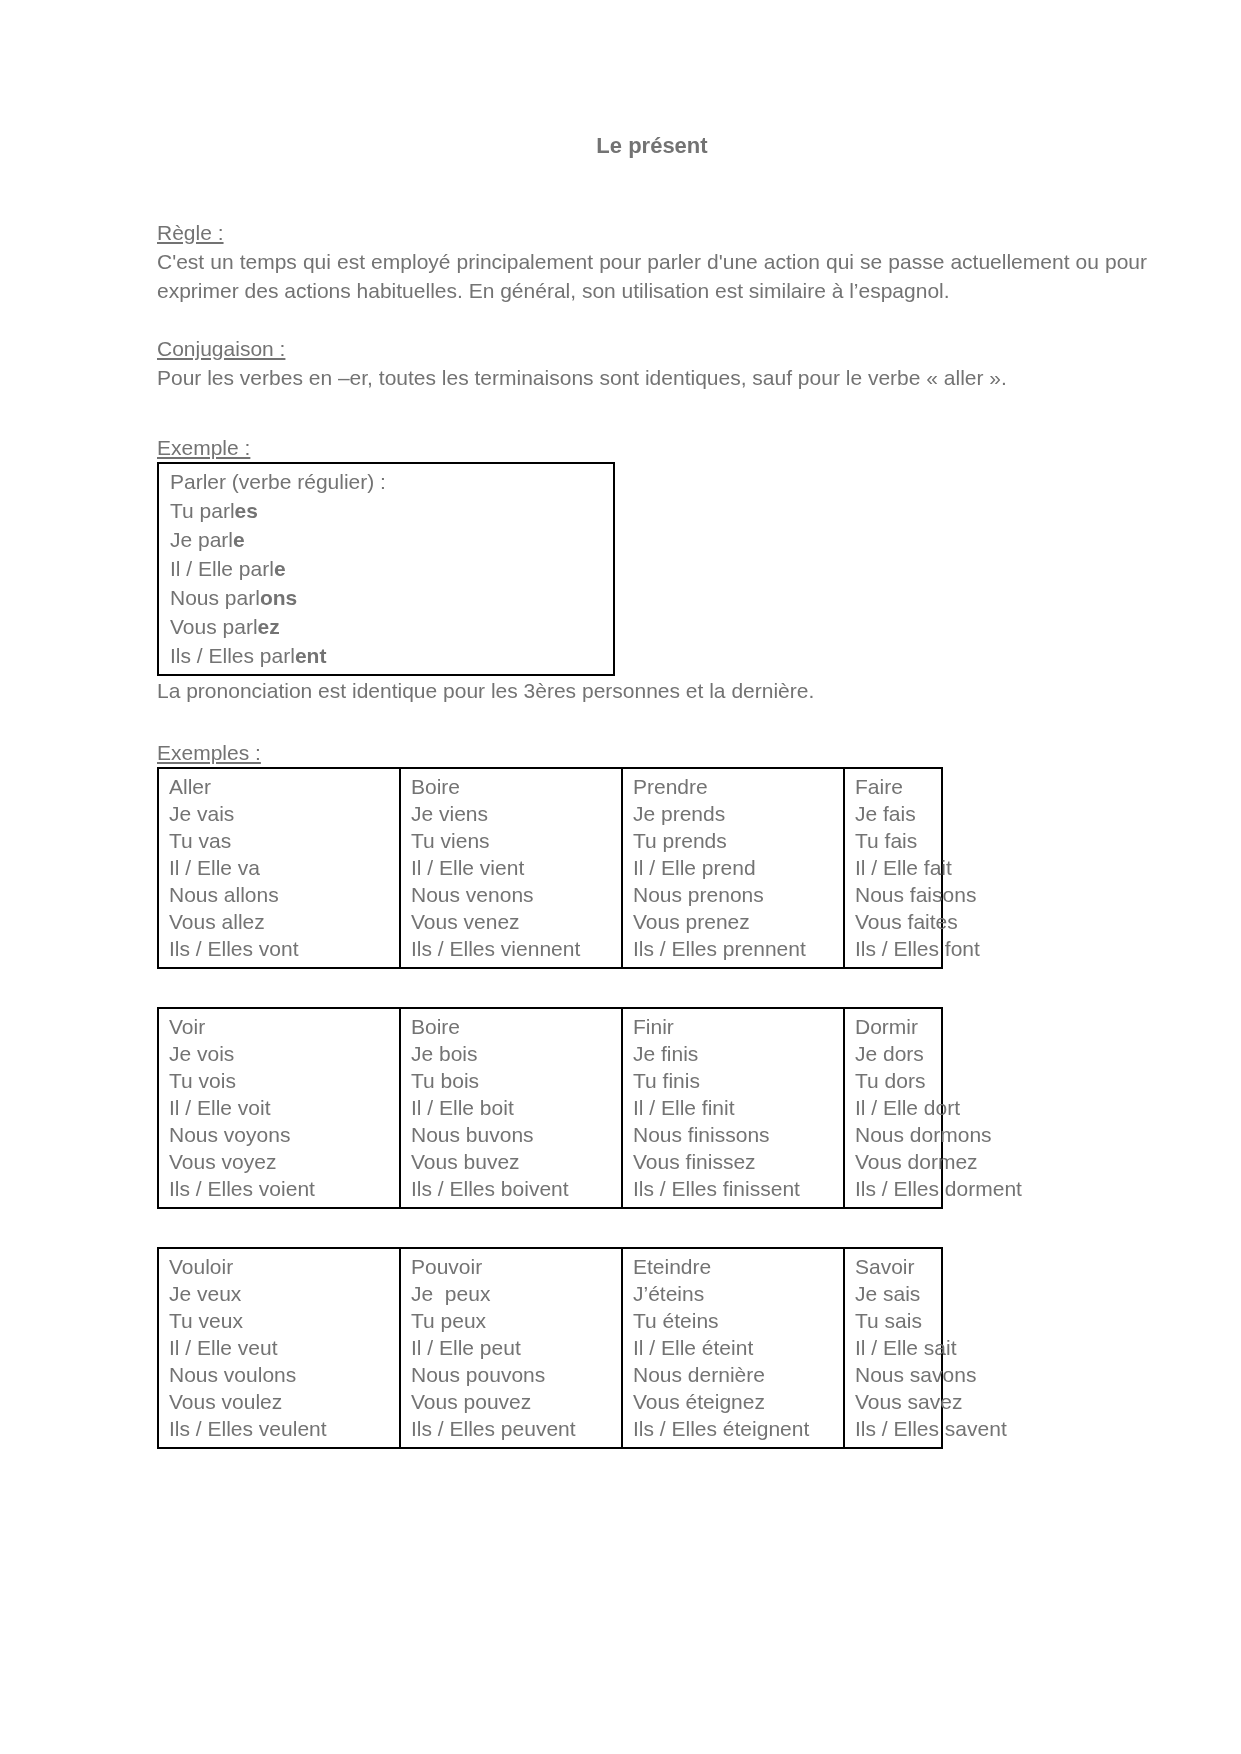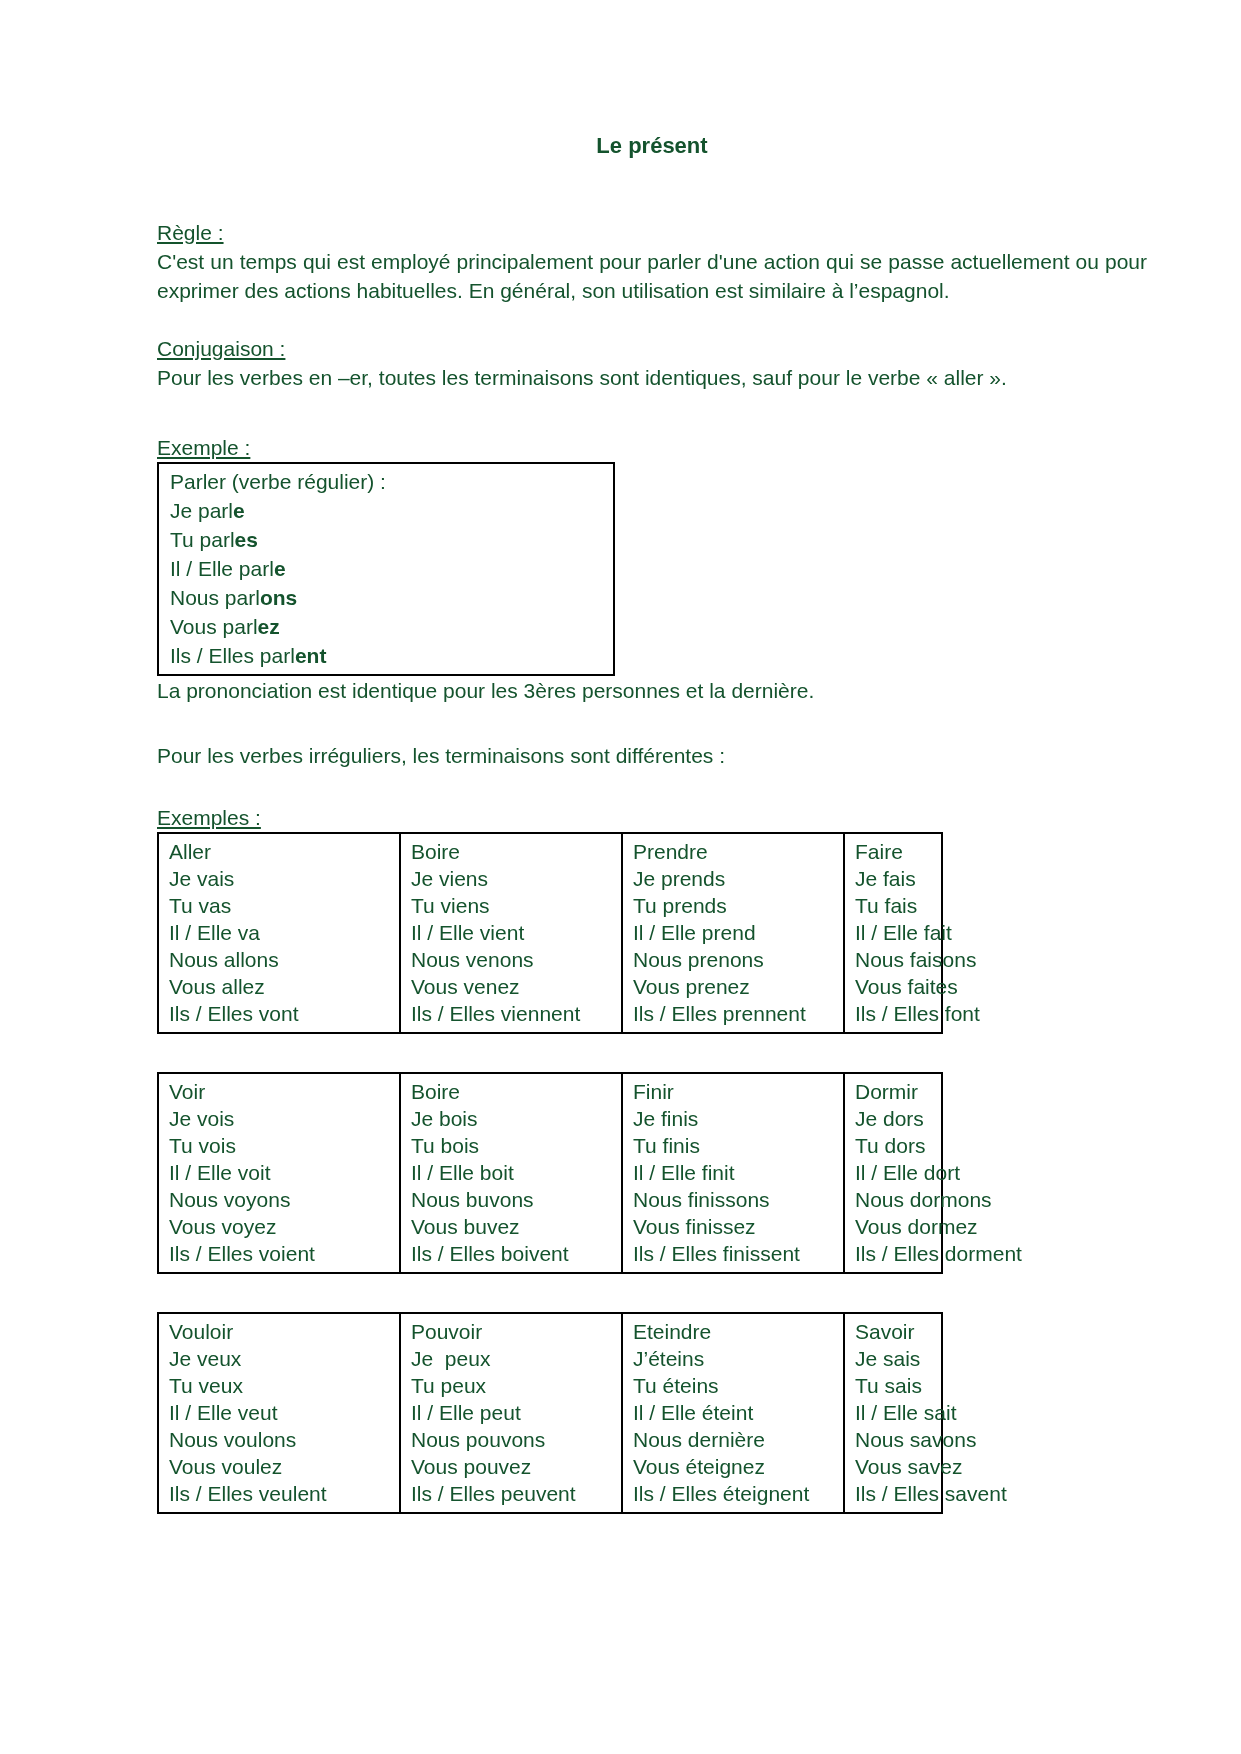--- a/index.html
+++ b/index.html
@@ -6,21 +6,21 @@
     margin: 0;
     padding: 0;
     background: #ffffff;
   }
   .page {
     position: relative;
     width: 1241px;
     height: 1754px;
     box-sizing: border-box;
     background: #ffffff;
-    color: #14532d;
+    color: #737373;
     font-family: "Liberation Sans", sans-serif;
     font-size: 21px;
     line-height: 29px;
     padding: 131px 94px 80px 157px;
     overflow: hidden;
   }
   .title {
     font-size: 22px;
     font-weight: 700;
     text-align: center;
@@ -85,32 +85,31 @@
   <p class="para">C'est un temps qui est employé principalement pour parler d'une action qui se passe actuellement ou pour exprimer des actions habituelles. En général, son utilisation est similaire à l’espagnol.</p>
 
   <div class="heading mt-conj">Conjugaison :</div>
   <p class="para">Pour les verbes en –er, toutes les terminaisons sont identiques, sauf pour le verbe « aller ».</p>
 
   <div class="heading mt-exemple">Exemple :</div>
 
   <div class="parler-box">
     <div class="box-line">Parler (verbe régulier) :</div>
     <div id="parler-lines">
+        <div class="box-line"><span>Tu parl</span><span class="b">es</span></div>
         <div class="box-line"><span>Je parl</span><span class="b">e</span></div>
-        <div class="box-line"><span>Tu parl</span><span class="b">es</span></div>
         <div class="box-line"><span>Il / Elle parl</span><span class="b">e</span></div>
         <div class="box-line"><span>Nous parl</span><span class="b">ons</span></div>
         <div class="box-line"><span>Vous parl</span><span class="b">ez</span></div>
         <div class="box-line"><span>Ils / Elles parl</span><span class="b">ent</span></div>
       </div>
   </div>
 
   <p class="single">La prononciation est identique pour les 3ères personnes et la dernière.</p>
 
-  <p class="single mt-intro">Pour les verbes irréguliers, les terminaisons sont différentes :</p>
 
   <div class="heading mt-exemples">Exemples :</div>
 
   <div class="verb-table">
       <div class="verb-cell">
         <div class="verb-line">Aller</div>
         <div class="verb-line">Je vais</div>
         <div class="verb-line">Tu vas</div>
         <div class="verb-line">Il / Elle va</div>
         <div class="verb-line">Nous allons</div>

